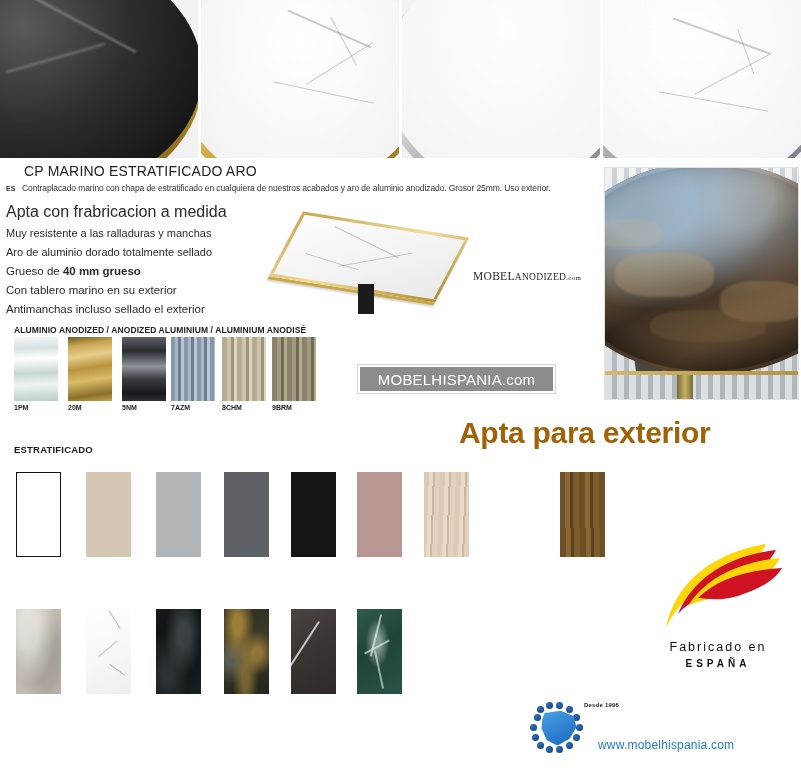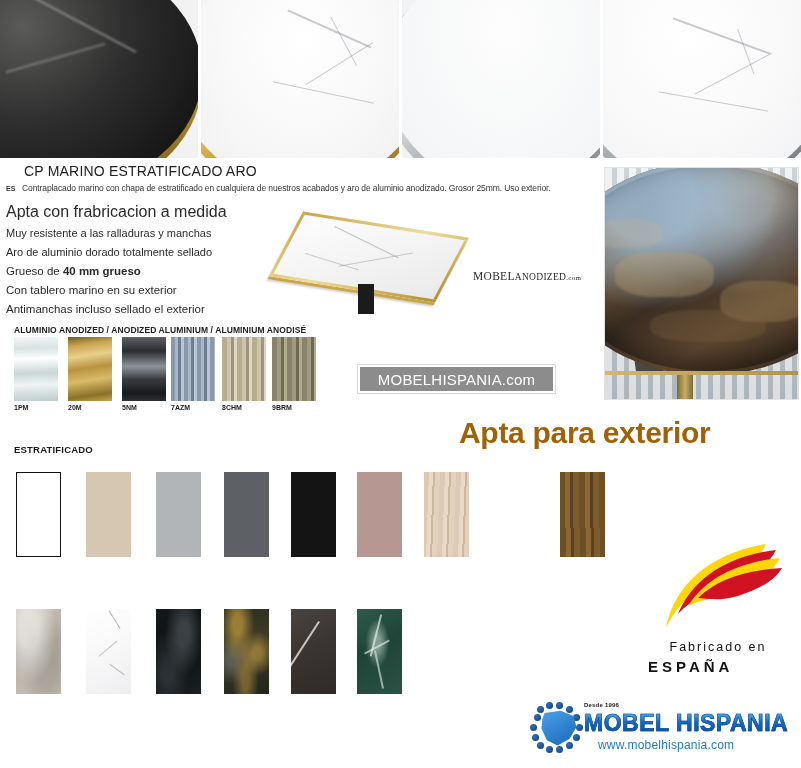--- a/index.html
+++ b/index.html
@@ -161,21 +161,21 @@
   .s-fero{background:linear-gradient(155deg,#494440 0%,#3a3532 45%,#2f2a28 100%);}
   .s-larissa{background:
       radial-gradient(ellipse at 45% 40%,rgba(215,230,220,.55) 0 9%,rgba(0,0,0,0) 34%),
       linear-gradient(150deg,#2e5a4c 0%,#1f4438 45%,#2b5246 100%);}
 
   
   .esp{position:absolute;left:648px;top:540px;width:140px;height:145px;}
   .esp svg{position:absolute;left:0;top:0;}
   .esp .t1{position:absolute;left:0;top:100px;width:140px;text-align:center;font-size:12.5px;
            color:#111;letter-spacing:2px;}
-  .esp .t2{position:absolute;left:0;top:118px;width:140px;text-align:left;font-size:15px;
+  .esp .t2{position:absolute;left:0;top:118px;width:140px;text-align:center;font-size:10px;
            font-weight:bold;color:#111;letter-spacing:4px;}
 
   
   .logo{position:absolute;left:528px;top:700px;width:262px;height:60px;}
   .logo .ring{position:absolute;left:4px;top:4px;width:54px;height:50px;}
   .logo .map{position:absolute;left:12px;top:10px;width:38px;height:37px;
      background:linear-gradient(150deg,#4da3e8,#1565b8);
      clip-path:polygon(12% 8%,55% 2%,88% 16%,96% 46%,78% 78%,46% 96%,18% 82%,4% 50%,6% 24%);}
   .logo .star{position:absolute;width:7px;height:7px;border-radius:50%;
      background:radial-gradient(circle at 35% 35%,#2e6fb8,#0d3d74);}
@@ -342,15 +342,14 @@
     <div class="star" style="left:41px;top:30px"></div>
     <div class="star" style="left:34px;top:38px"></div>
     <div class="star" style="left:24px;top:42px"></div>
     <div class="star" style="left:14px;top:42px"></div>
     <div class="star" style="left:5px;top:38px"></div>
     <div class="star" style="left:0px;top:30px"></div>
     <div class="star" style="left:-2px;top:20px"></div>
   </div>
   <div class="map"></div>
   <div class="desde">Desde 1996</div>
-  <div class="name">MOBEL HISPANIA</div>
   <div class="url">www.mobelhispania.com</div>
 </div>
 
 </body></html>

